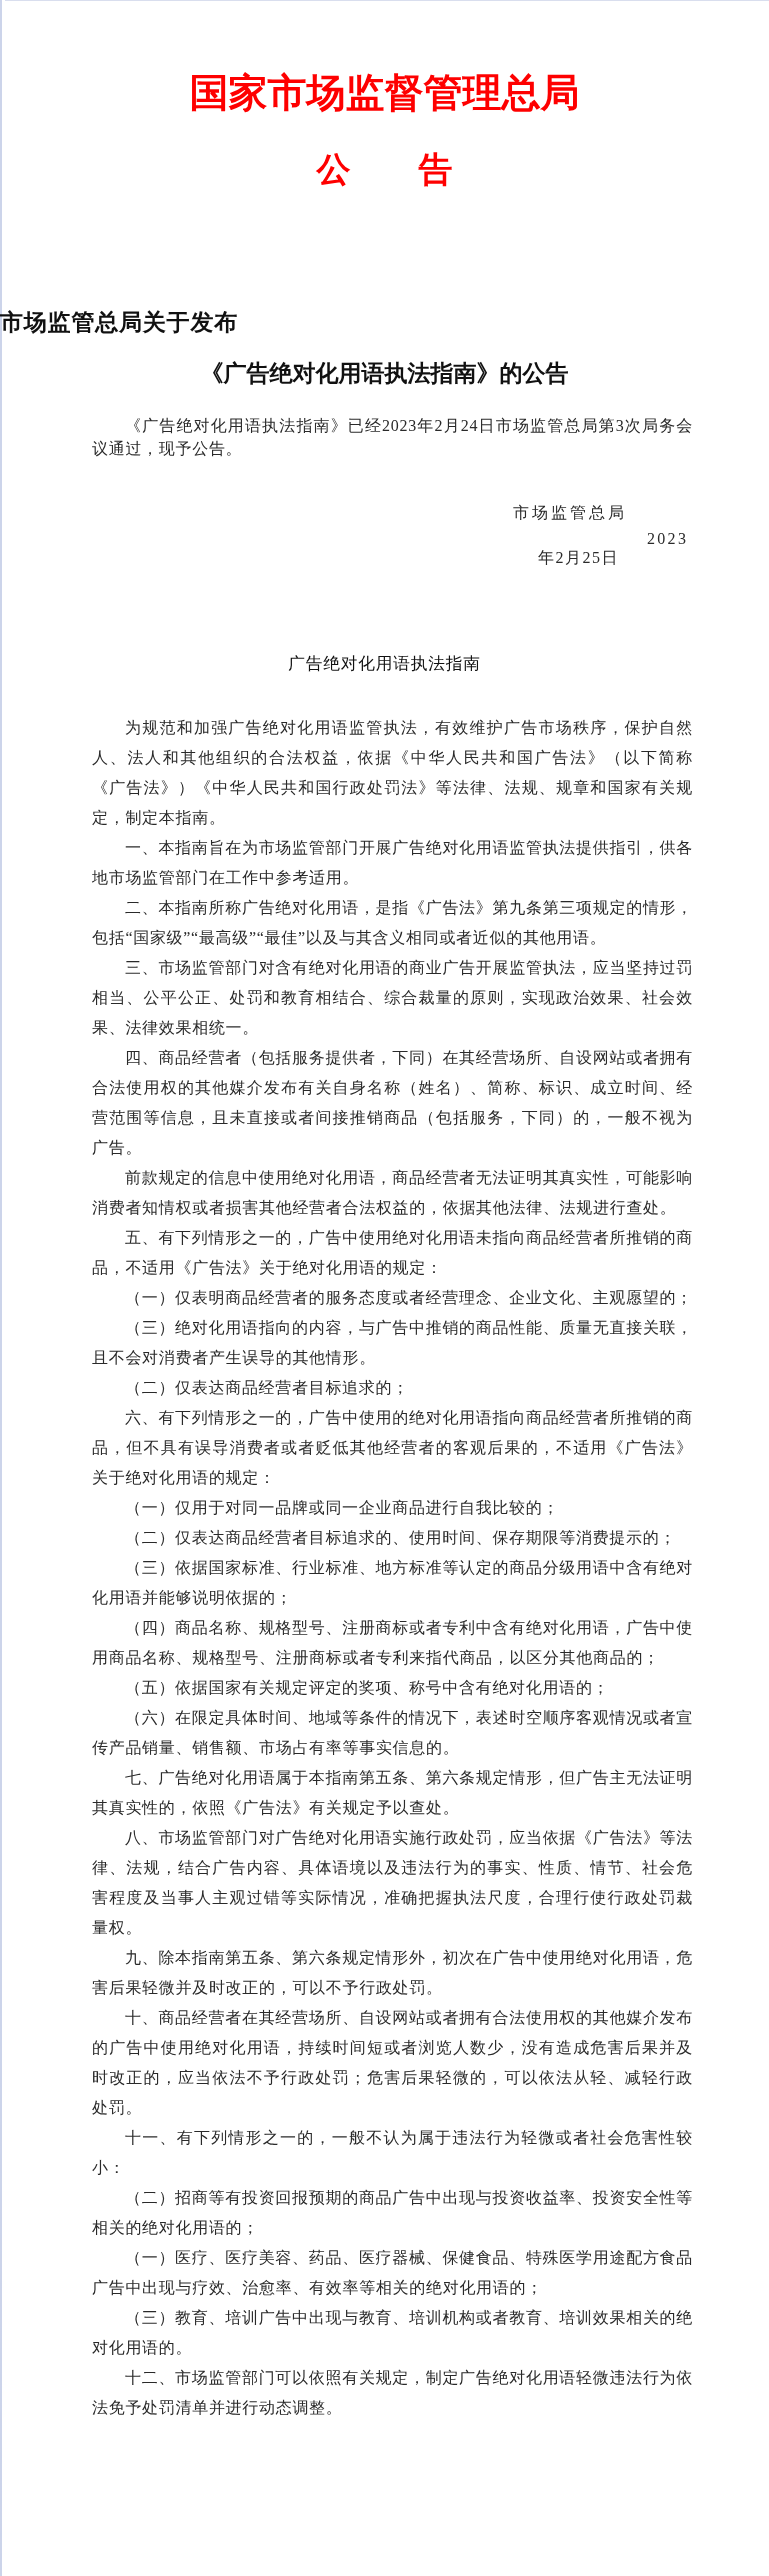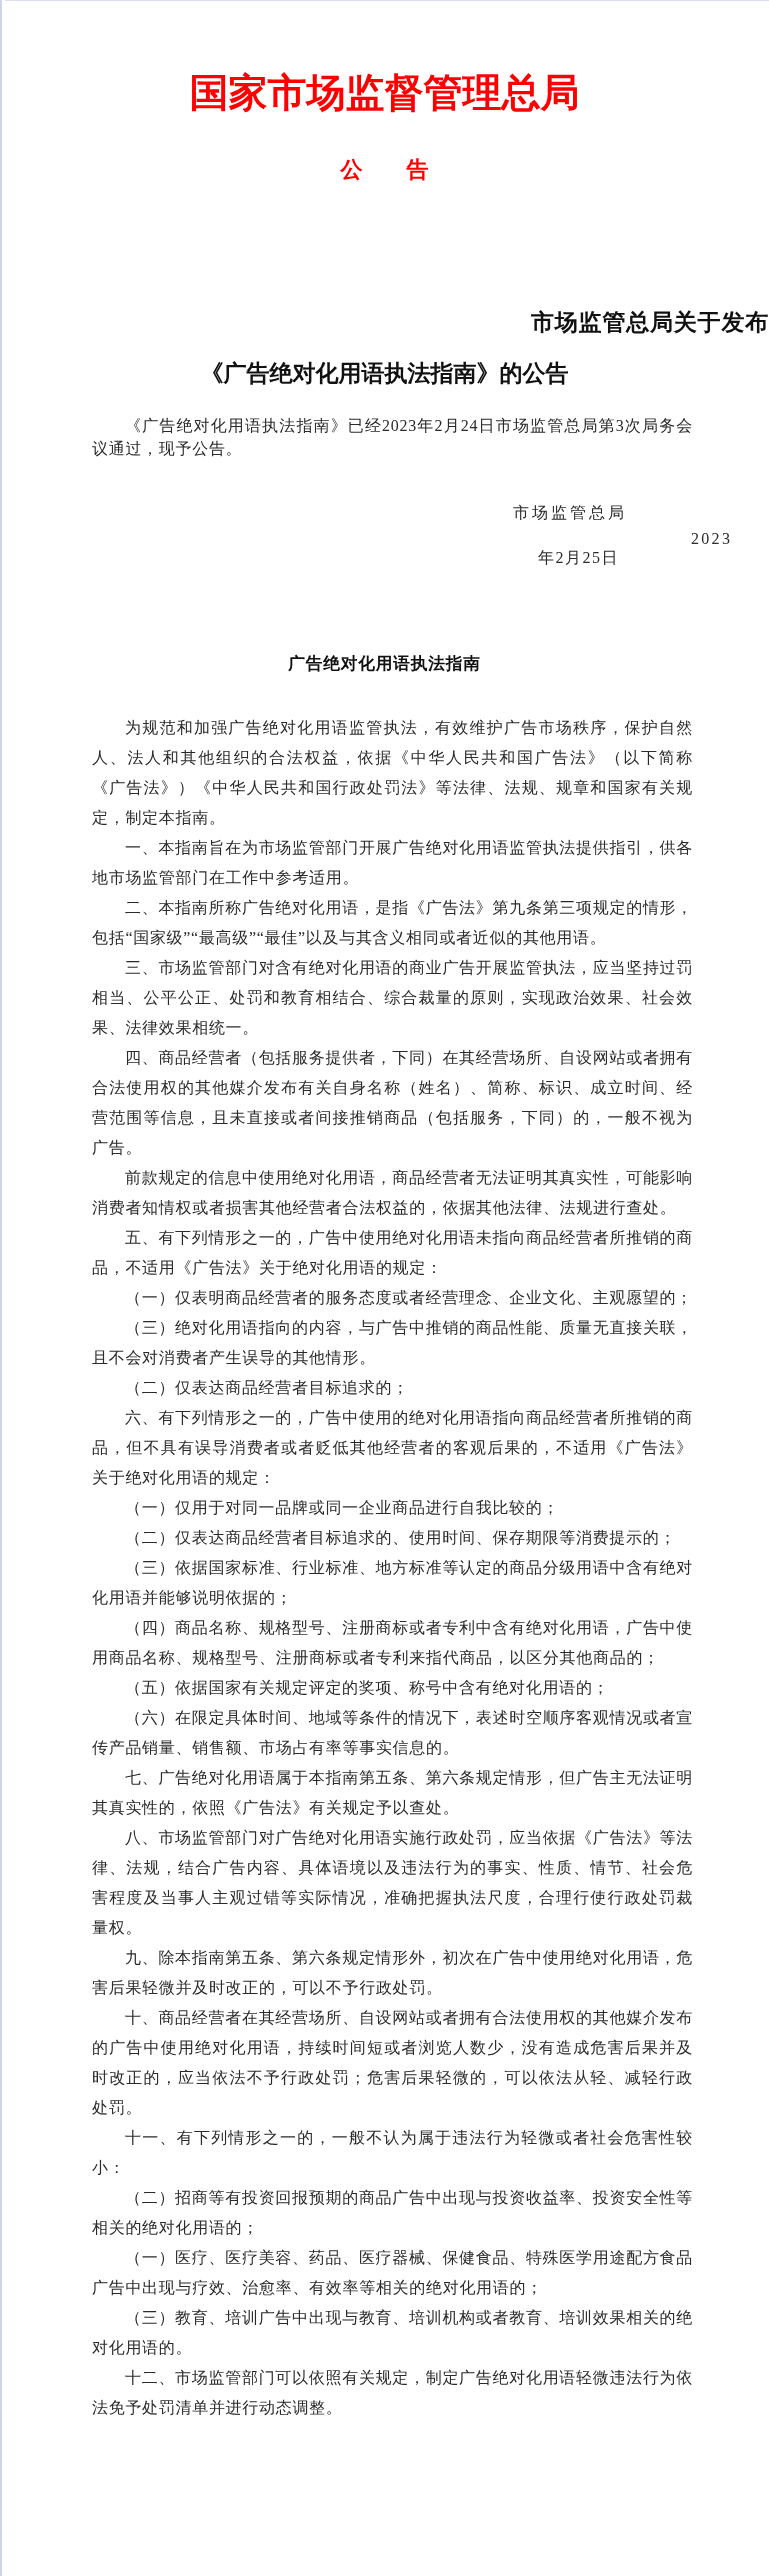--- a/index.html
+++ b/index.html
@@ -37,37 +37,37 @@
     font-size: 39px;
     font-weight: bold;
     color: #fe0000;
     letter-spacing: 0px;
     line-height: 46px;
   }
   .notice-type {
     position: absolute;
     top: 150px; left: 0; right: 0;
     text-align: center;
-    font-size: 22px;
+    font-size: 34px;
     font-weight: bold;
     color: #fe0000;
     line-height: 39px;
   }
   .issue-no {
     position: absolute;
     top: 223px; left: 0; right: 0;
     text-align: center;
     font-size: 16px;
     color: #2a2a2a;
     line-height: 20px;
   }
   .ann-heading1 {
     position: absolute;
     top: 308px; left: 0; right: 0;
-    text-align: right;
+    text-align: left;
     font-size: 23px;
     font-weight: bold;
     color: #111111;
     letter-spacing: 0.8px;
     line-height: 29px;
   }
   .ann-heading2 {
     position: absolute;
     top: 359px; left: 0; right: 0;
     text-align: center;
@@ -94,35 +94,34 @@
     font-size: 16px;
     letter-spacing: 3px;
     color: #2a2a2a;
   }
   .sig-year {
     position: absolute;
     top: 530px; left: 647px;
     font-size: 16px;
     letter-spacing: 2.3px;
     color: #2a2a2a;
-    margin-left: 44px;
   }
   .sig-date {
     position: absolute;
     top: 548px; left: 538px;
     font-size: 16px;
     letter-spacing: 1.5px;
     color: #2a2a2a;
   }
   .guide-title {
     position: absolute;
     top: 652px; left: 0; right: 0;
     text-align: center;
     font-size: 16.7px;
-    font-weight: bold;
+    font-weight: normal;
     color: #111111;
     letter-spacing: 0.8px;
     line-height: 23px;
   }
   .guide-body {
     position: absolute;
     top: 713px; left: 92px;
     width: 601px;
     font-size: 16px;
     line-height: 30px;

